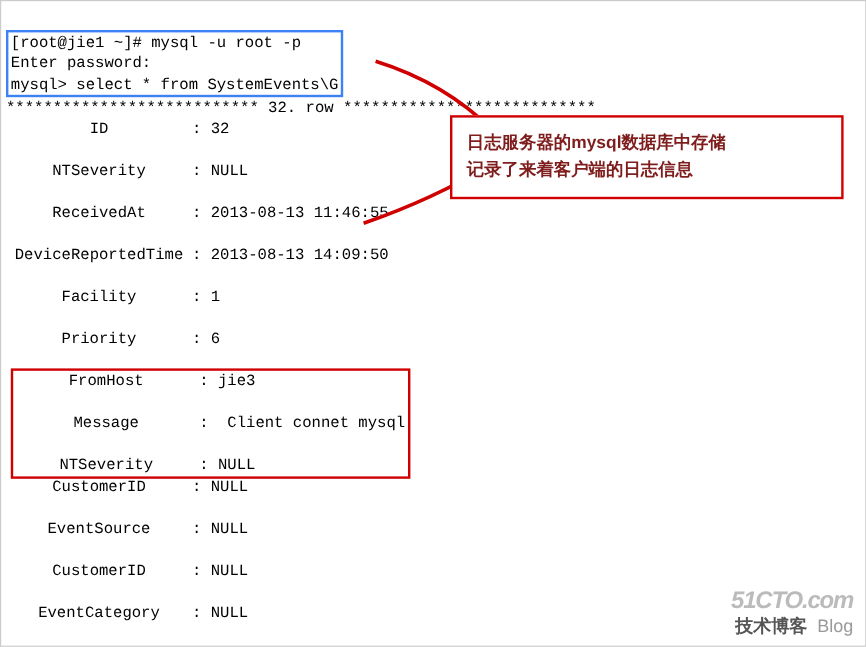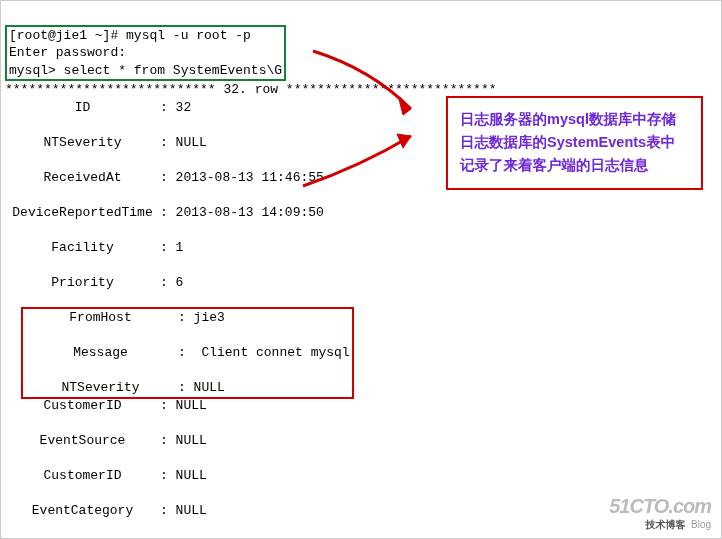--- a/index.html
+++ b/index.html
@@ -12,30 +12,30 @@
       position: relative;
       border: 1px solid #ccc;
     }
     .terminal {
       padding: 6px 4px;
       line-height: 1.35;
       white-space: pre;
       color: #000;
     }
     .prompt-box {
-      border: 2px solid #15803d;
+      border: 2px solid #3b82f6;
       display: inline-block;
       padding: 0 2px;
       margin-bottom: 0;
     }
     .highlight-box {
       border: 2px solid #d00000;
       display: inline-block;
       padding: 0 2px 0 0;
-      margin: -2px 16px;
+      margin: -2px 4px;
     }
     .row-separator {
       color: #000;
     }
     .field-row {
       display: block;
     }
     .field-key {
       display: inline-block;
       text-align: center;
@@ -43,42 +43,42 @@
     }
     .callout {
       position: absolute;
       top: 95px;
       right: 18px;
       border: 2px solid #d00000;
       padding: 10px 12px;
       background: #fff;
       font-family: "Microsoft YaHei", sans-serif;
       font-size: 14.5px;
-      color: #6d28d9;
+      color: #7f1d1d;
       font-weight: bold;
       line-height: 1.6;
-      width: 257px;
+      width: 328px;
     }
     .arrow1, .arrow2 {
       position: absolute;
       stroke: #d00000;
       fill: #d00000;
     }
     .arrow1 { top: 48px; left: 310px; width: 110px; height: 100px; }
     .arrow2 { top: 125px; left: 300px; width: 120px; height: 70px; }
     .watermark {
       position: absolute;
       bottom: 6px;
       right: 10px;
       font-family: Arial, sans-serif;
       text-align: right;
       color: #bbb;
     }
     .watermark .domain { font-size: 20px; font-weight: bold; font-style: italic; letter-spacing: -1px; }
-    .watermark .sub { font-size: 10px; color: #999; }
+    .watermark .sub { font-size: 15px; color: #999; }
     .watermark .sub .dark { color: #555; font-weight: bold; }
   </style>
 </head>
 <body>
 
 <div class="terminal">
 <div class="prompt-box"><span>[root@jie1 ~]# </span><span>mysql -u root -p</span>
 <span>Enter password:</span>
 <span>mysql&gt; </span><span>select * from SystemEvents\G</span></div>
 <span class="row-separator">*************************** 32. row ***************************</span>
@@ -112,20 +112,19 @@
   <path d="M2 2 Q 60 20 100 60" stroke="#d00000" stroke-width="3" fill="none"></path>
   <polygon points="100,60 88,50 92,66" fill="#d00000"></polygon>
 </svg>
 <svg class="arrow2" viewBox="0 0 120 70">
   <path d="M2 60 Q 60 40 110 10" stroke="#d00000" stroke-width="3" fill="none"></path>
   <polygon points="110,10 96,8 102,22" fill="#d00000"></polygon>
 </svg>
 
 <div class="callout">
   <div>日志服务器的mysql数据库中存储</div>
-  <div>日志数据库的SystemEvents表中</div>
   <div>记录了来着客户端的日志信息</div>
 </div>
 
 <div class="watermark">
   <div class="domain">51CTO.com</div>
   <div class="sub"><span class="dark">技术博客</span>&nbsp;&nbsp;<span>Blog</span></div>
 </div>
 
 </body></html>

